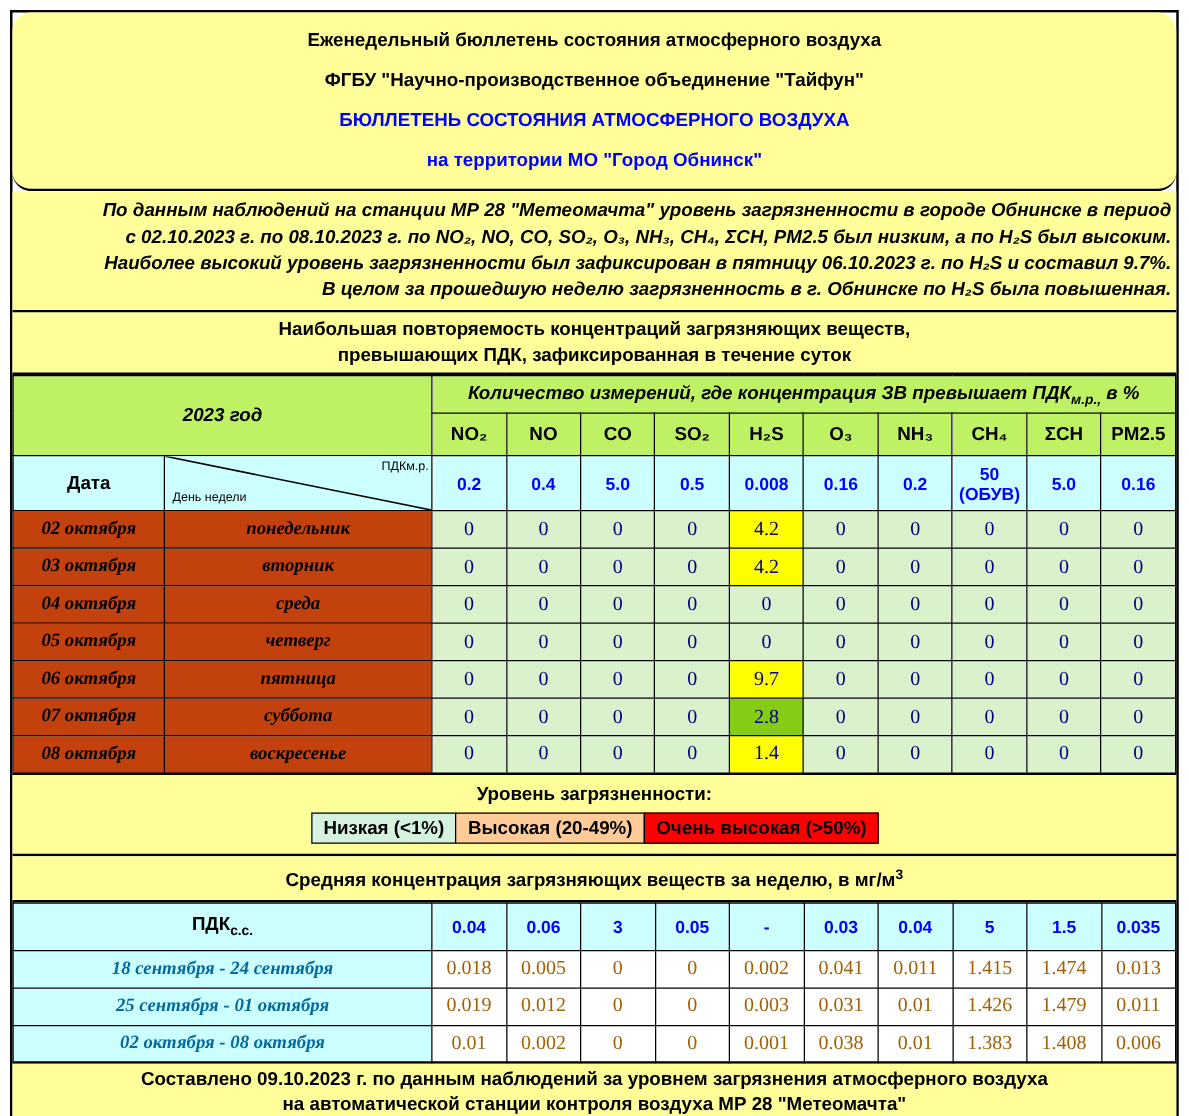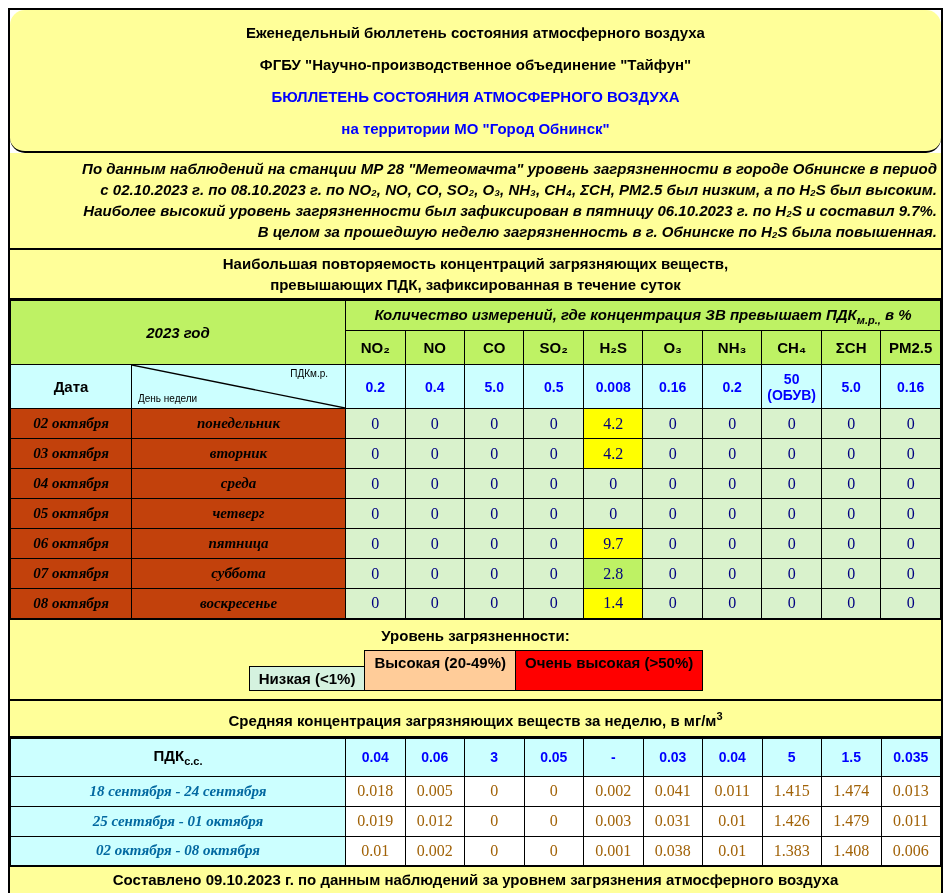--- a/index.html
+++ b/index.html
@@ -43,21 +43,21 @@
   .mtitle-cell { font-weight: bold; font-style: italic; font-size: 15px; height: 30px; }
   .mtitle-cell sub { font-size: 11px; }
   .col-h { font-size: 15px; height: 34px; font-weight: bold; text-align: center; }
 
   .date-h { font-weight: bold; font-size: 15px; }
   .pdk-val { color: #0000FF; font-weight: bold; font-size: 14px; line-height: 16px; }
   .pdk-row td { height: 44px; }
 
   .diag { position: relative; padding: 0; }
   .diag svg { position: absolute; left: 0; top: 0; width: 100%; height: 100%; }
-  .diag .d-top { position: absolute; top: 3px; right: 17px; font-size: 10px; color: #000; }
+  .diag .d-top { position: absolute; top: 3px; right: 2px; font-size: 10px; color: #000; }
   .diag .d-bottom { position: absolute; bottom: 4px; left: 6px; font-size: 10px; color: #000; }
 
   .daily-body td { height: 30px; }
   .date-cell, .day-cell {
     background: #c2410c;
     font-family: "Liberation Serif", serif;
     font-weight: bold; font-style: italic;
     font-size: 15px; color: #000;
   }
   .val-cell {
@@ -244,21 +244,21 @@
           <td class="val-cell">0</td>
           <td class="val-cell">0</td>
         </tr>
         <tr>
           <td class="date-cell">07 октября</td>
           <td class="day-cell">суббота</td>
           <td class="val-cell">0</td>
           <td class="val-cell">0</td>
           <td class="val-cell">0</td>
           <td class="val-cell">0</td>
-          <td class="val-cell" style="background: #bef264; text-align: center;">2.8</td>
+          <td class="val-cell" style="background: #84cc16; text-align: center;">2.8</td>
           <td class="val-cell">0</td>
           <td class="val-cell">0</td>
           <td class="val-cell">0</td>
           <td class="val-cell">0</td>
           <td class="val-cell">0</td>
         </tr>
         <tr>
           <td class="date-cell">08 октября</td>
           <td class="day-cell">воскресенье</td>
           <td class="val-cell">0</td>
@@ -272,21 +272,21 @@
           <td class="val-cell">0</td>
           <td class="val-cell">0</td>
         </tr>
       </tbody>
 
   </table>
 
   <div class="band sep-b legend">
     <div class="legend-title">Уровень загрязненности:</div>
     <div class="legend-row" id="legend-row">
-        <span class="legend-box" style="background: rgb(213, 242, 223); margin-top: 16px;">Низкая (&lt;1%)</span>
+        <span class="legend-box" style="background: rgb(213, 242, 223);">Низкая (&lt;1%)</span>
         <span class="legend-box" style="background: rgb(255, 204, 153); text-align: center;">Высокая (20-49%)</span>
         <span class="legend-box" style="background: rgb(255, 0, 0);">Очень высокая (&gt;50%)</span>
       </div>
   </div>
 
   <div class="band sep-b avg-title">
     <span>Средняя концентрация загрязняющих веществ за неделю, в мг/м</span><sup>3</sup>
   </div>
 
   <table class="avg sep-b">

